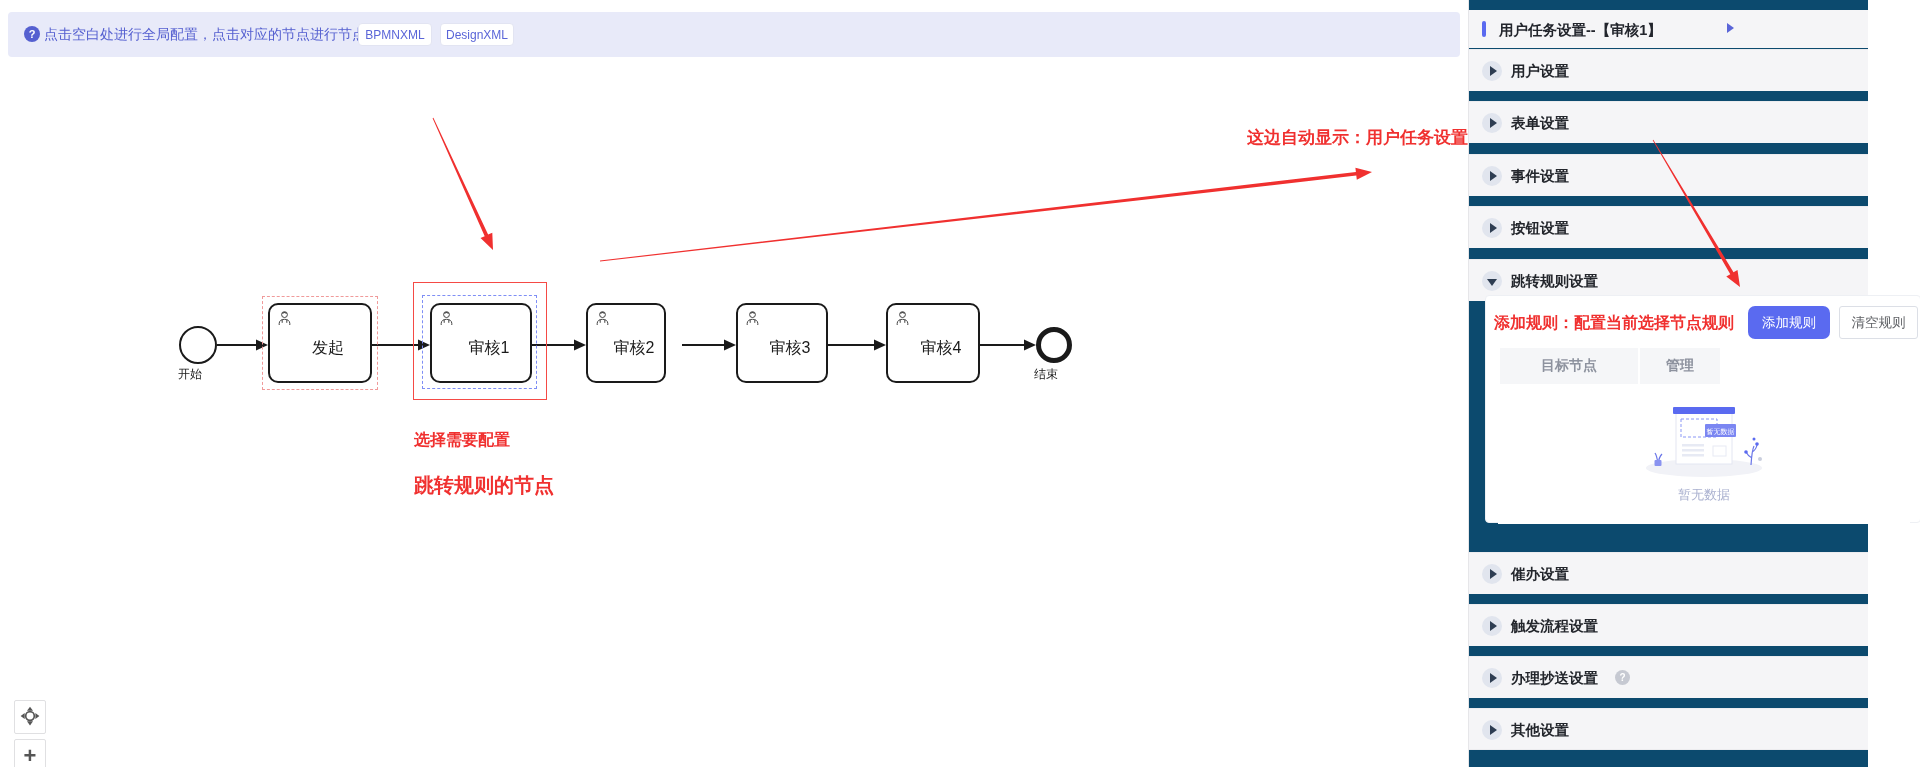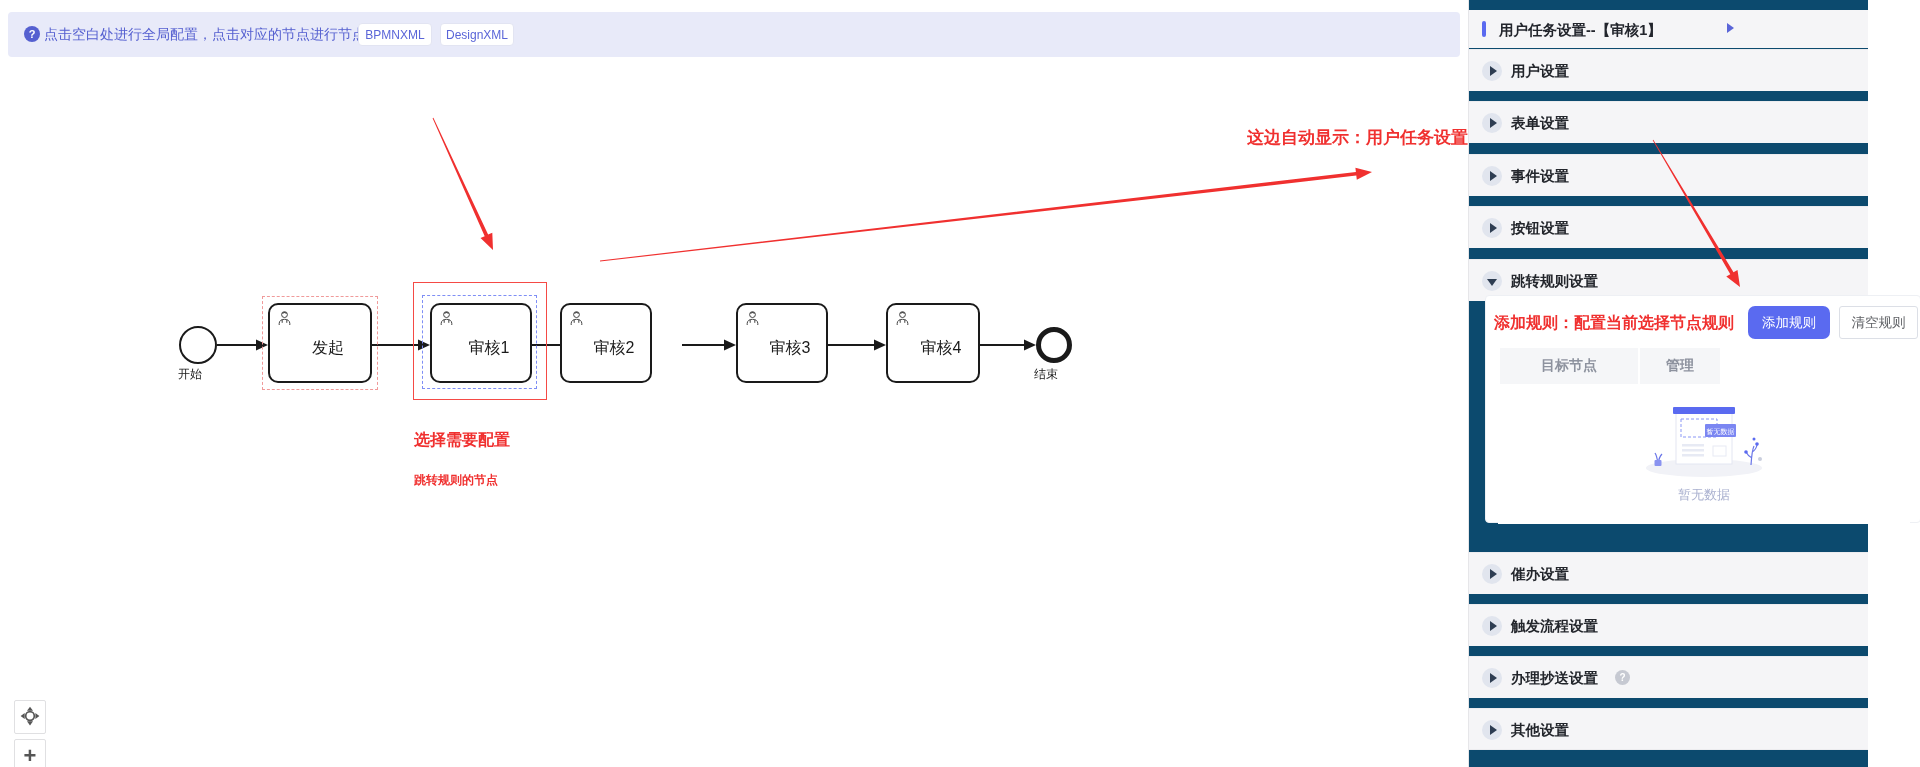--- a/index.html
+++ b/index.html
@@ -29,21 +29,21 @@
   .task-label { position:absolute; left:0; right:0; top:33px; text-align:center;
                 font-size:16px; color:#1a1a1a;padding-left:16px; }
   .task-icon { position:absolute; left:6px; top:5px; }
   .selbox { position:absolute; z-index:3; pointer-events:none; }
   .sel-pink { left:262px; top:296px; width:116px; height:94px; border:1.5px dashed #f09a9a; }
   .sel-blue { left:422px; top:295px; width:115px; height:94px; border:1.5px dashed #7e8ef5; }
   .sel-red  { left:413px; top:282px; width:134px; height:118px; border:1.5px solid #f54a45; }
   .red-note { position:absolute; z-index:7; color:#f0302f; font-weight:600; white-space:nowrap; }
   .rn-auto  { left:1247px; top:126px; font-size:17px; }
   .rn-sel1  { left:414px; top:430px; font-size:16px; }
-  .rn-sel2  { left:414px; top:472px; font-size:12px; }
+  .rn-sel2  { left:414px; top:472px; font-size:20px; }
 
   
   .cv-btn { position:absolute; left:14px; width:32px; height:34px; background:#fff;
             border:1px solid #e0e0e2; border-radius:2px; cursor:pointer; color:#555;
             font-size:22px; font-weight:bold; line-height:30px; text-align:center; z-index:2; font-family:inherit; }
   .cv-fit { top:700px; } .cv-plus { top:739px; }
 
   
   .panel { position:absolute; left:1468px; top:0; width:400px; height:767px;
            background:#0c4a6e; border-left:1px solid #e6e6e9; z-index:4; }
@@ -131,21 +131,21 @@
   </div>
   <div class="task" style="left:430px; width:102px">
     <svg class="task-icon" width="17" height="16" viewBox="0 0 17 16">
       <circle cx="8.5" cy="4.6" r="2.9" fill="#fff" stroke="#444" stroke-width="1"></circle>
       <path d="M6.2,3 a3,3 0 0 1 4.6,0 l-0.6,1 a2.2,2.2 0 0 0 -3.4,0 z" fill="#444"></path>
       <path d="M3.2,15 v-1.6 c0-2.7 2.4-4.1 5.3-4.1 s5.3,1.4 5.3,4.1 V15" fill="#fff" stroke="#444" stroke-width="1"></path>
       <path d="M6.2,9.6 v3.2 M10.8,9.6 v3.2" stroke="#444" stroke-width="1" fill="none"></path>
     </svg>
     <div class="task-label">审核1</div>
   </div>
-  <div class="task" style="left:560px; width:92px">
+  <div class="task" style="left:586px; width:80px">
     <svg class="task-icon" width="17" height="16" viewBox="0 0 17 16">
       <circle cx="8.5" cy="4.6" r="2.9" fill="#fff" stroke="#444" stroke-width="1"></circle>
       <path d="M6.2,3 a3,3 0 0 1 4.6,0 l-0.6,1 a2.2,2.2 0 0 0 -3.4,0 z" fill="#444"></path>
       <path d="M3.2,15 v-1.6 c0-2.7 2.4-4.1 5.3-4.1 s5.3,1.4 5.3,4.1 V15" fill="#fff" stroke="#444" stroke-width="1"></path>
       <path d="M6.2,9.6 v3.2 M10.8,9.6 v3.2" stroke="#444" stroke-width="1" fill="none"></path>
     </svg>
     <div class="task-label">审核2</div>
   </div>
   <div class="task" style="left:736px; width:92px">
     <svg class="task-icon" width="17" height="16" viewBox="0 0 17 16">

